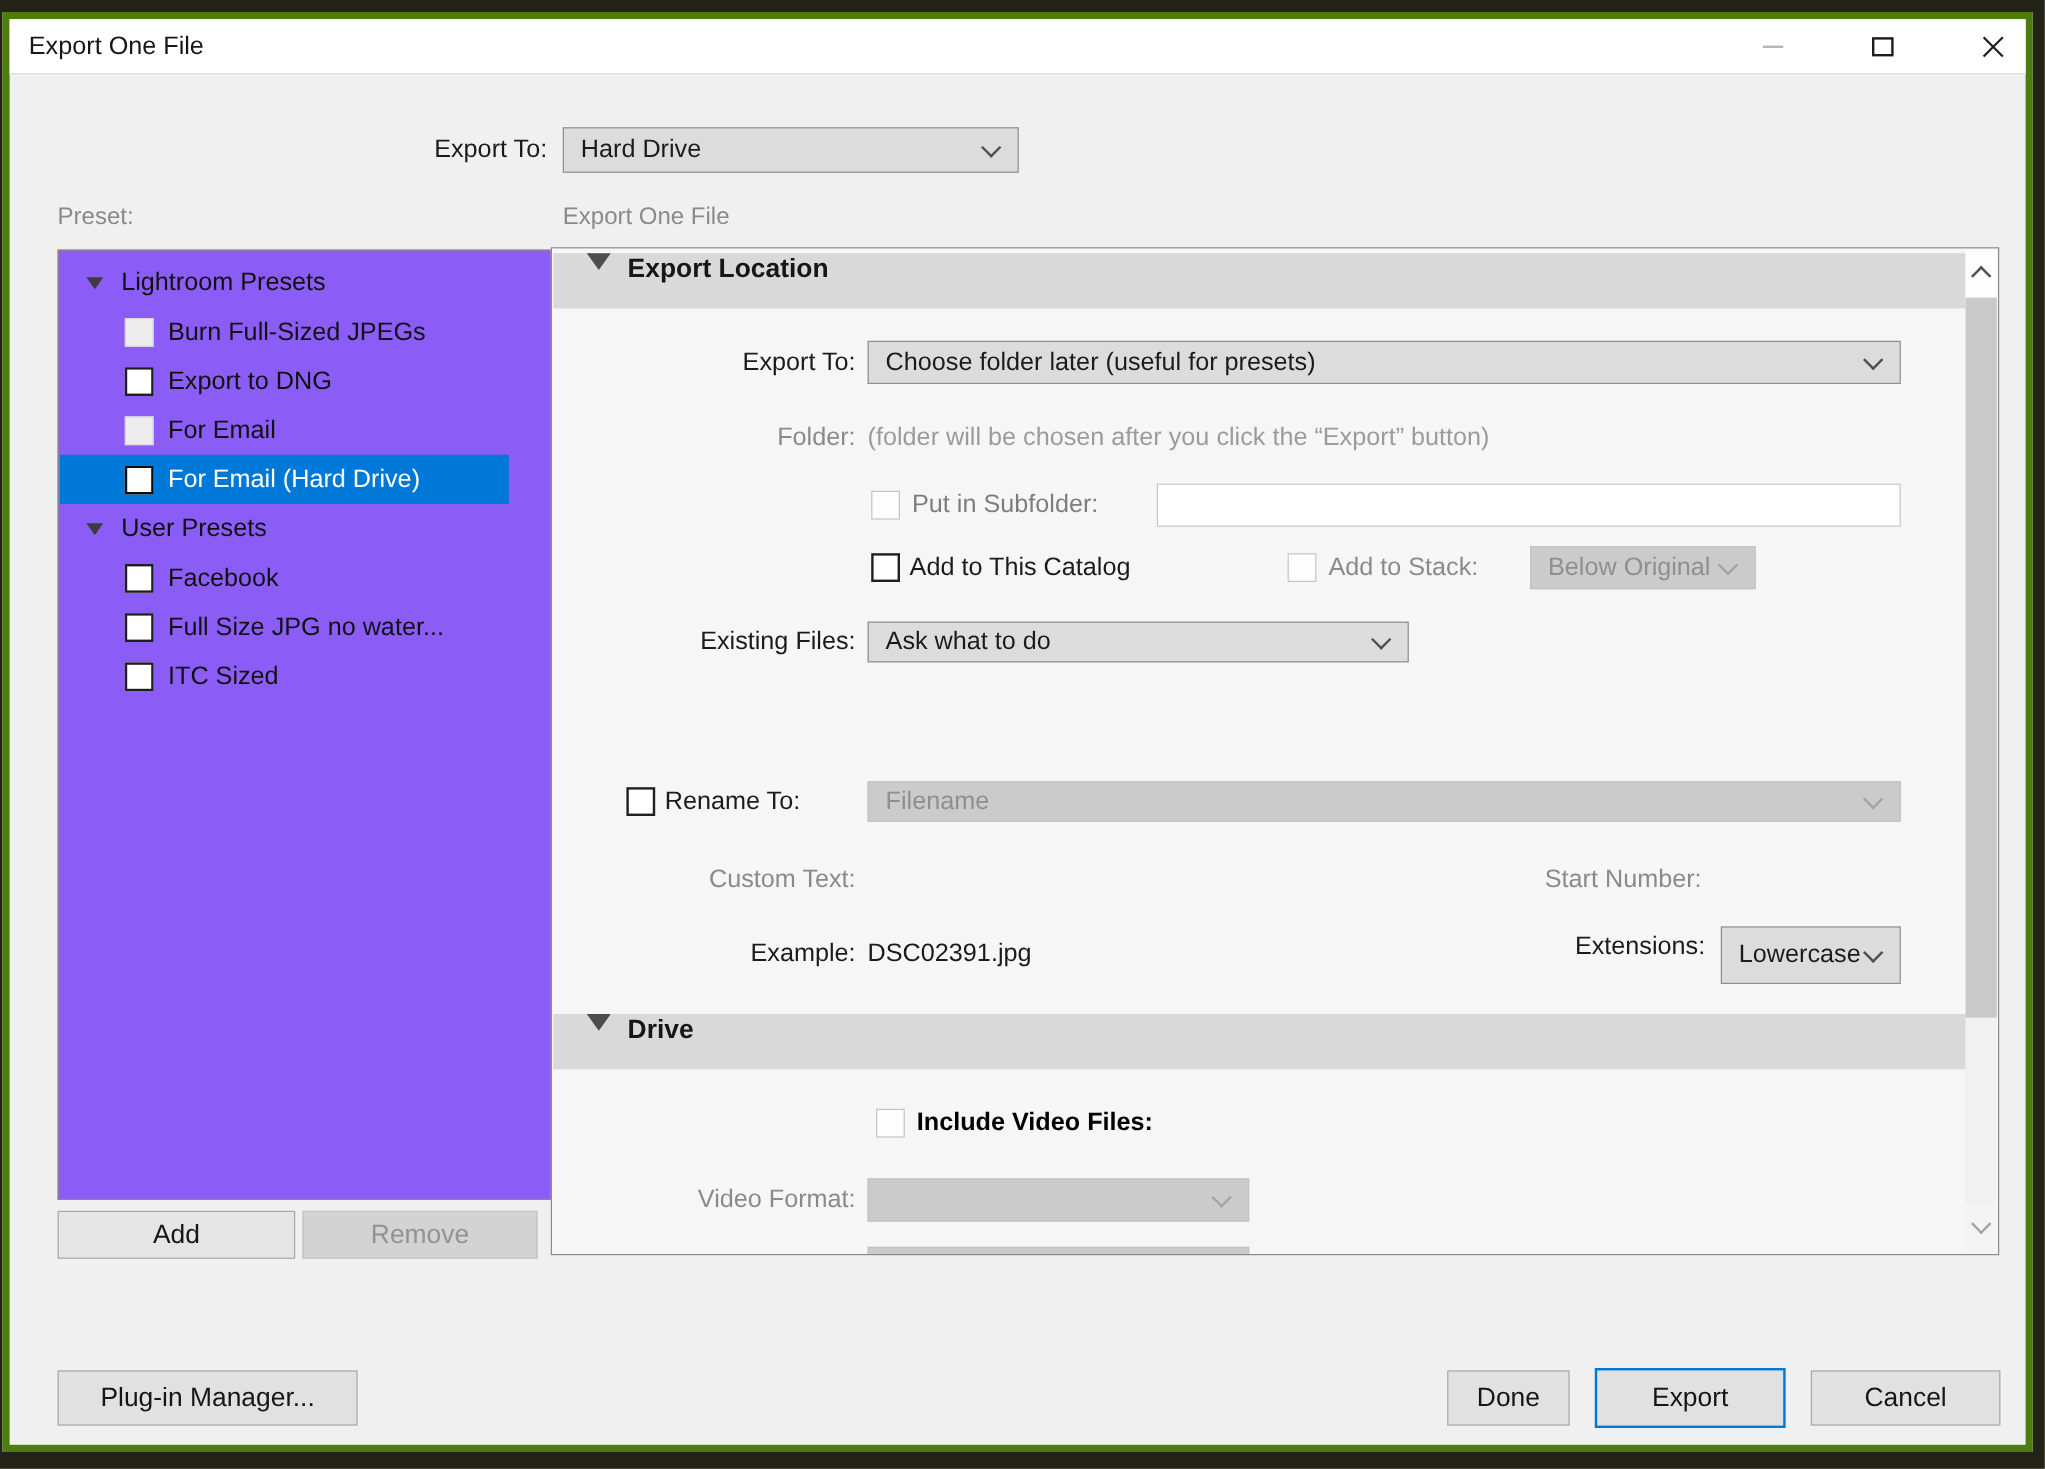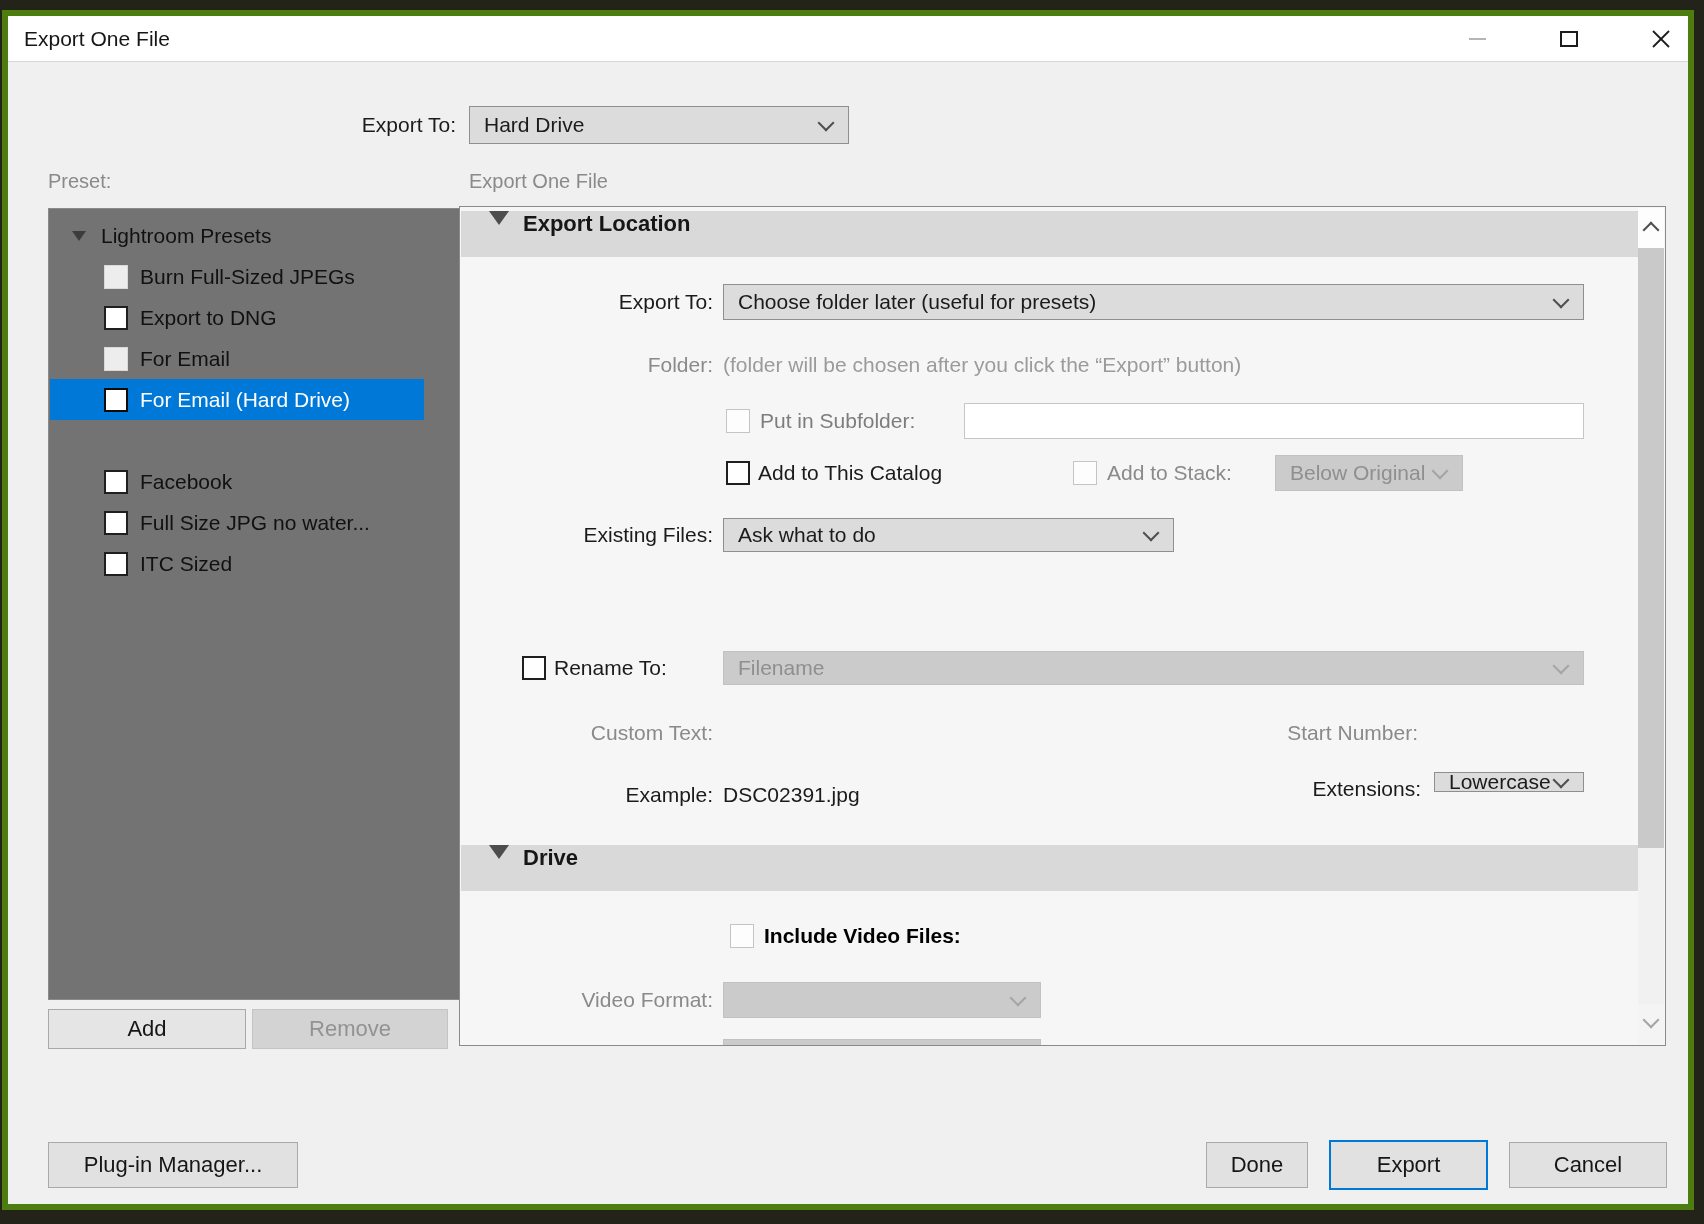--- a/index.html
+++ b/index.html
@@ -31,21 +31,21 @@
   .chev.lite{border-color:#a5a5a5;}
   .chev.up{transform:rotate(-135deg);margin-top:6px;}
   .cb{width:24px;height:24px;background:#ffffff;border:2px solid #1f1f1f;box-sizing:border-box;flex:none;}
   .cb.dis{background:#ededed;border:1px solid #d9d9d9;}
   .cb.lite{background:#fdfdfd;border:1px solid #c4c4c4;}
   .btn{position:absolute;background:#e1e1e1;border:1px solid #a9a9a9;box-sizing:border-box;
        display:flex;align-items:center;justify-content:center;font-size:22px;color:#161616;}
   .btn.primary{border:2px solid #0078d7;}
   .btn.disabled{background:#d3d3d3;border-color:#c4c4c4;color:#929292;}
   
-  .preset-list{position:absolute;left:40px;top:192px;width:444px;height:792px;background:#737373;
+  .preset-list{position:absolute;left:40px;top:192px;width:444px;height:792px;background:#8b5cf6;
                border:1px solid #8a8a8a;box-sizing:border-box;overflow:hidden;padding-left:16px;}
   .preset-row{position:absolute;left:1px;width:374px;height:41px;display:flex;align-items:center;font-size:21px;color:#111;}
   .preset-row.selected{background:#0078d7;color:#ffffff;left:1px;width:374px;}
   .tri-group{width:0;height:0;border-left:7px solid transparent;border-right:7px solid transparent;
              border-top:10px solid #3c3c3c;margin-left:22px;margin-right:15px;flex:none;}
   .preset-row .cb{margin-left:54px;margin-right:12px;}
   .preset-row.selected .cb{border:2px solid #0c0c0c;background:#fff;}
   .list-scroll{position:absolute;right:1px;top:1px;width:22px;height:788px;background:#fbfbfb;border-left:1px solid #e4e4e4;}
   .list-scroll .chev{position:absolute;left:5px;}
   
@@ -108,20 +108,24 @@
         <span>Export to DNG</span>
       </div>
       <div class="preset-row" style="top:129px;">
         <span class="cb dis"></span>
         <span>For Email</span>
       </div>
       <div class="preset-row selected" style="top:170px;">
         <span class="cb"></span>
         <span>For Email (Hard Drive)</span>
       </div>
+      <div class="preset-row" style="top:211px;">
+        <span class="tri-group"></span>
+        <span>User Presets</span>
+      </div>
       <div class="preset-row" style="top:252px;">
         <span class="cb"></span>
         <span>Facebook</span>
       </div>
       <div class="preset-row" style="top:293px;">
         <span class="cb"></span>
         <span>Full Size JPG no water...</span>
       </div>
       <div class="preset-row" style="top:334px;">
         <span class="cb"></span>
@@ -186,21 +190,21 @@
         </div>
         <div class="dd dis" style="left:263px;top:444px;width:861px;height:34px;">
           <span>Filename</span>
           <span class="chev lite"></span>
         </div>
         <div class="lbl right gray" style="left:20px;top:509px;width:233px;height:34px;">Custom Text:</div>
         <div class="lbl right gray" style="left:705px;top:509px;width:253px;height:34px;">Start Number:</div>
         <div class="lbl right" style="left:20px;top:571px;width:233px;height:34px;">Example:</div>
         <div class="lbl" style="left:263px;top:571px;height:34px;">DSC02391.jpg</div>
         <div class="lbl right" style="left:700px;top:565px;width:261px;height:34px;">Extensions:</div>
-        <div class="dd" style="left:974px;top:565px;width:150px;height:20px;">
+        <div class="dd" style="left:974px;top:565px;width:150px;height:48px;">
           <span>Lowercase</span>
           <span class="chev"></span>
         </div>
 
         <div class="sec-header" style="top:638px;">
           <span class="tri-section"></span>
           <span>Drive</span>
         </div>
         <div class="row" style="left:270px;top:712px;height:34px;">
           <span class="cb lite"></span>

